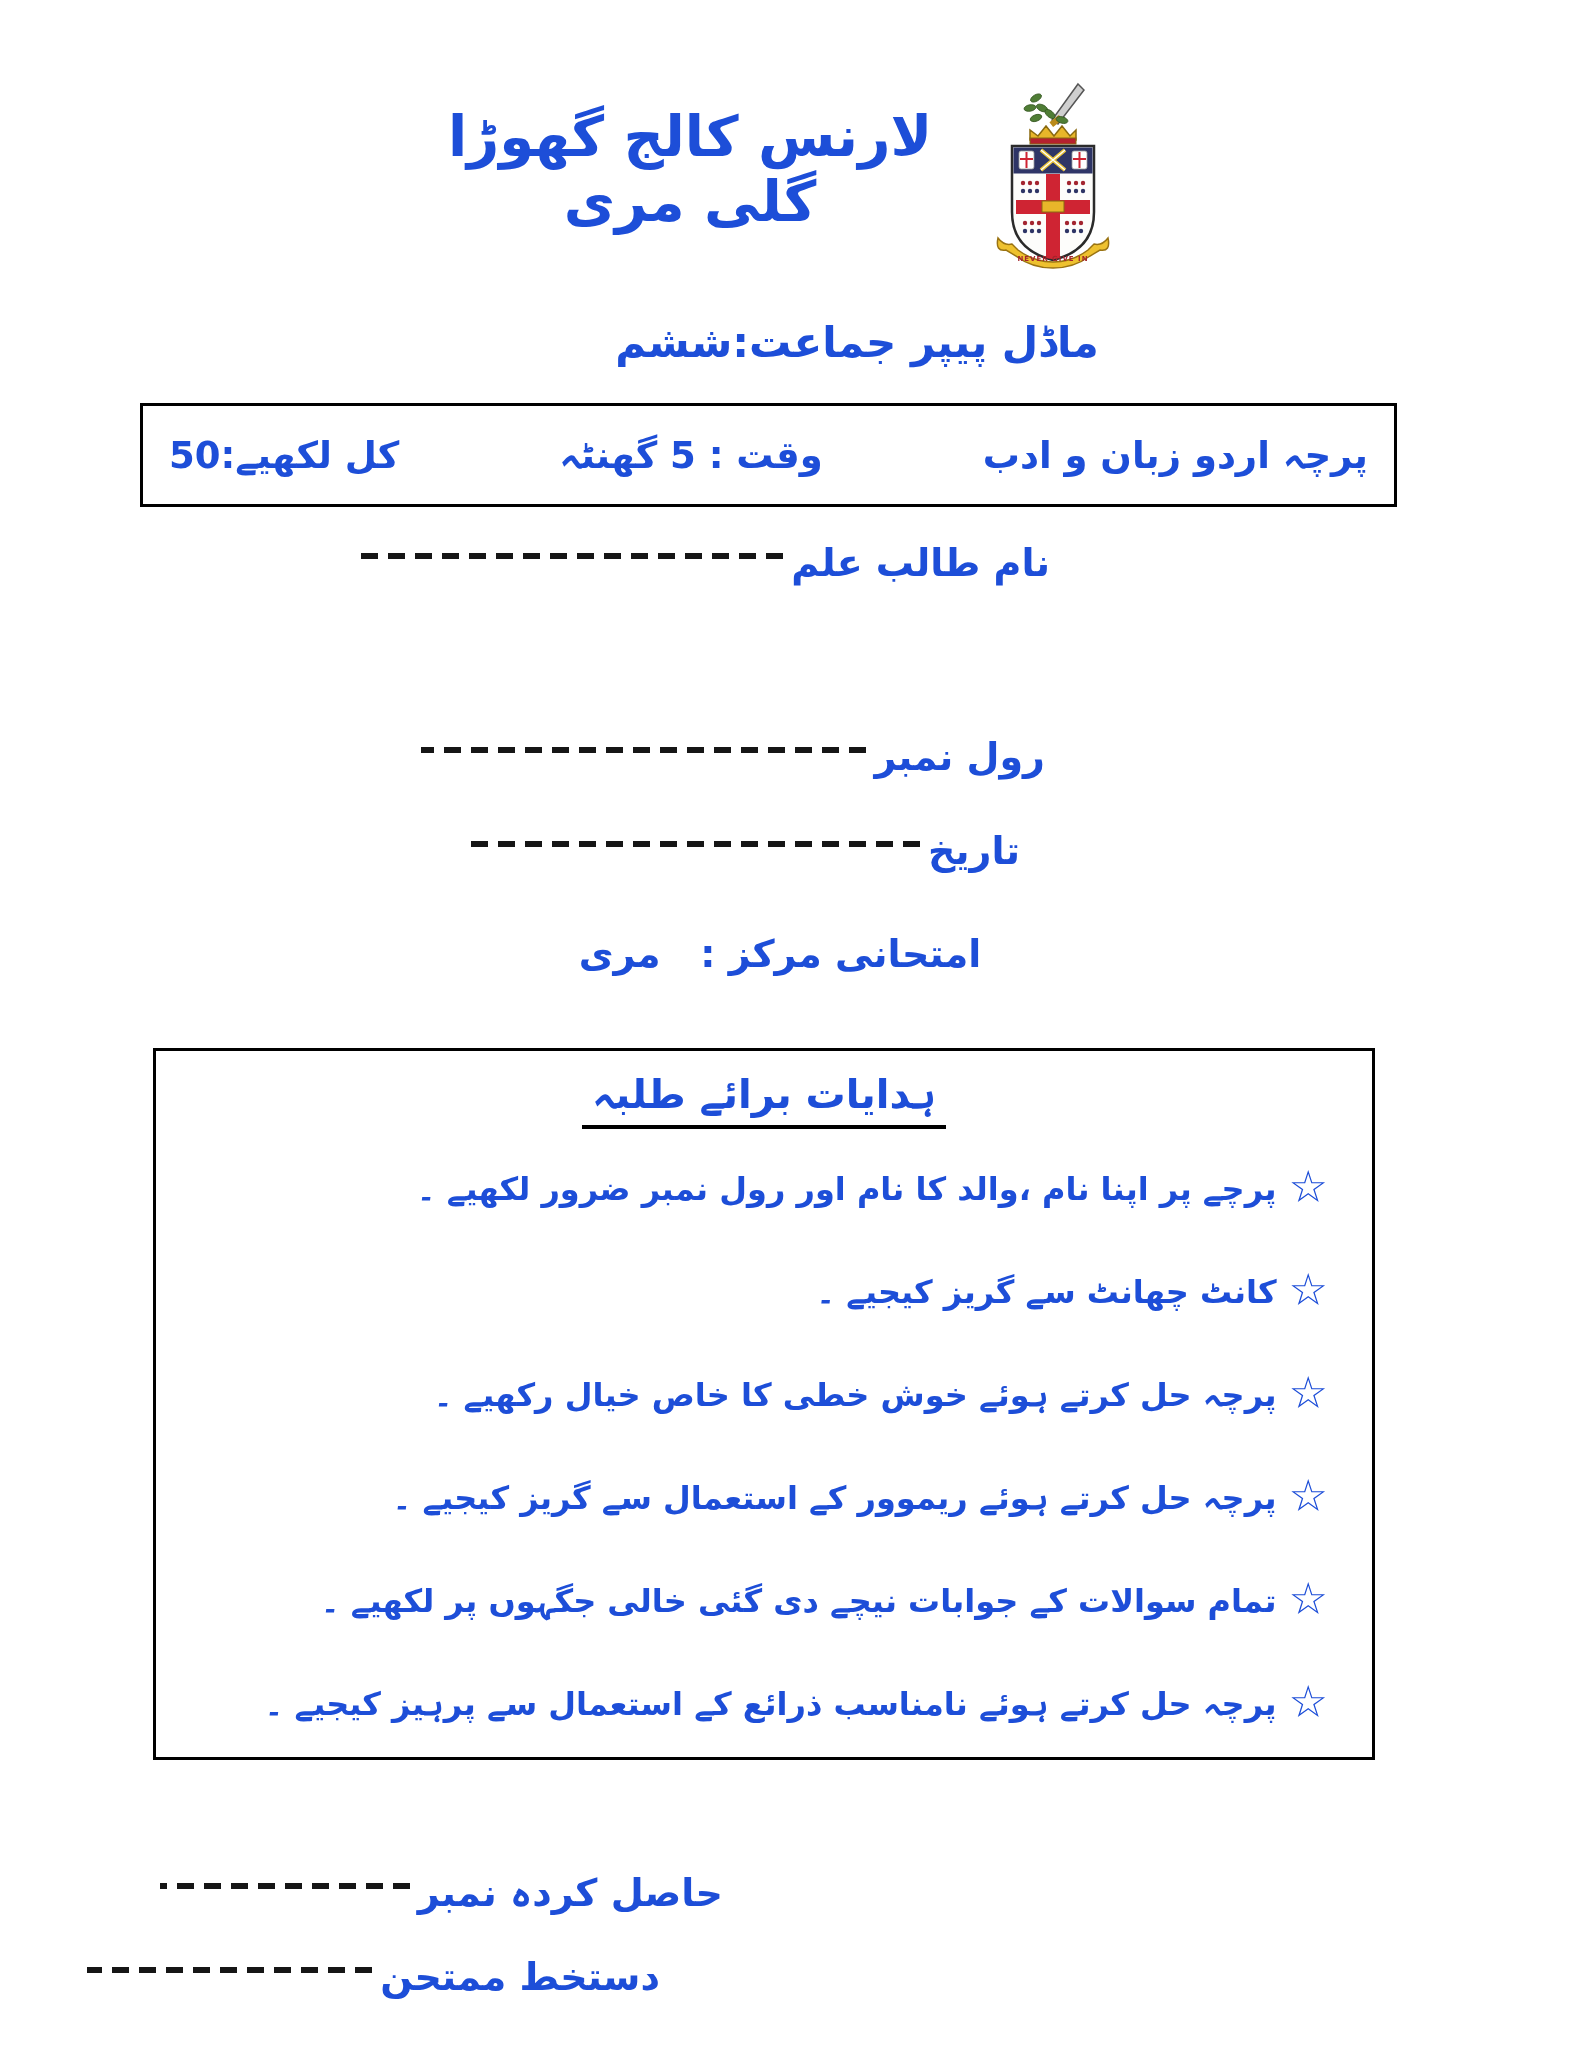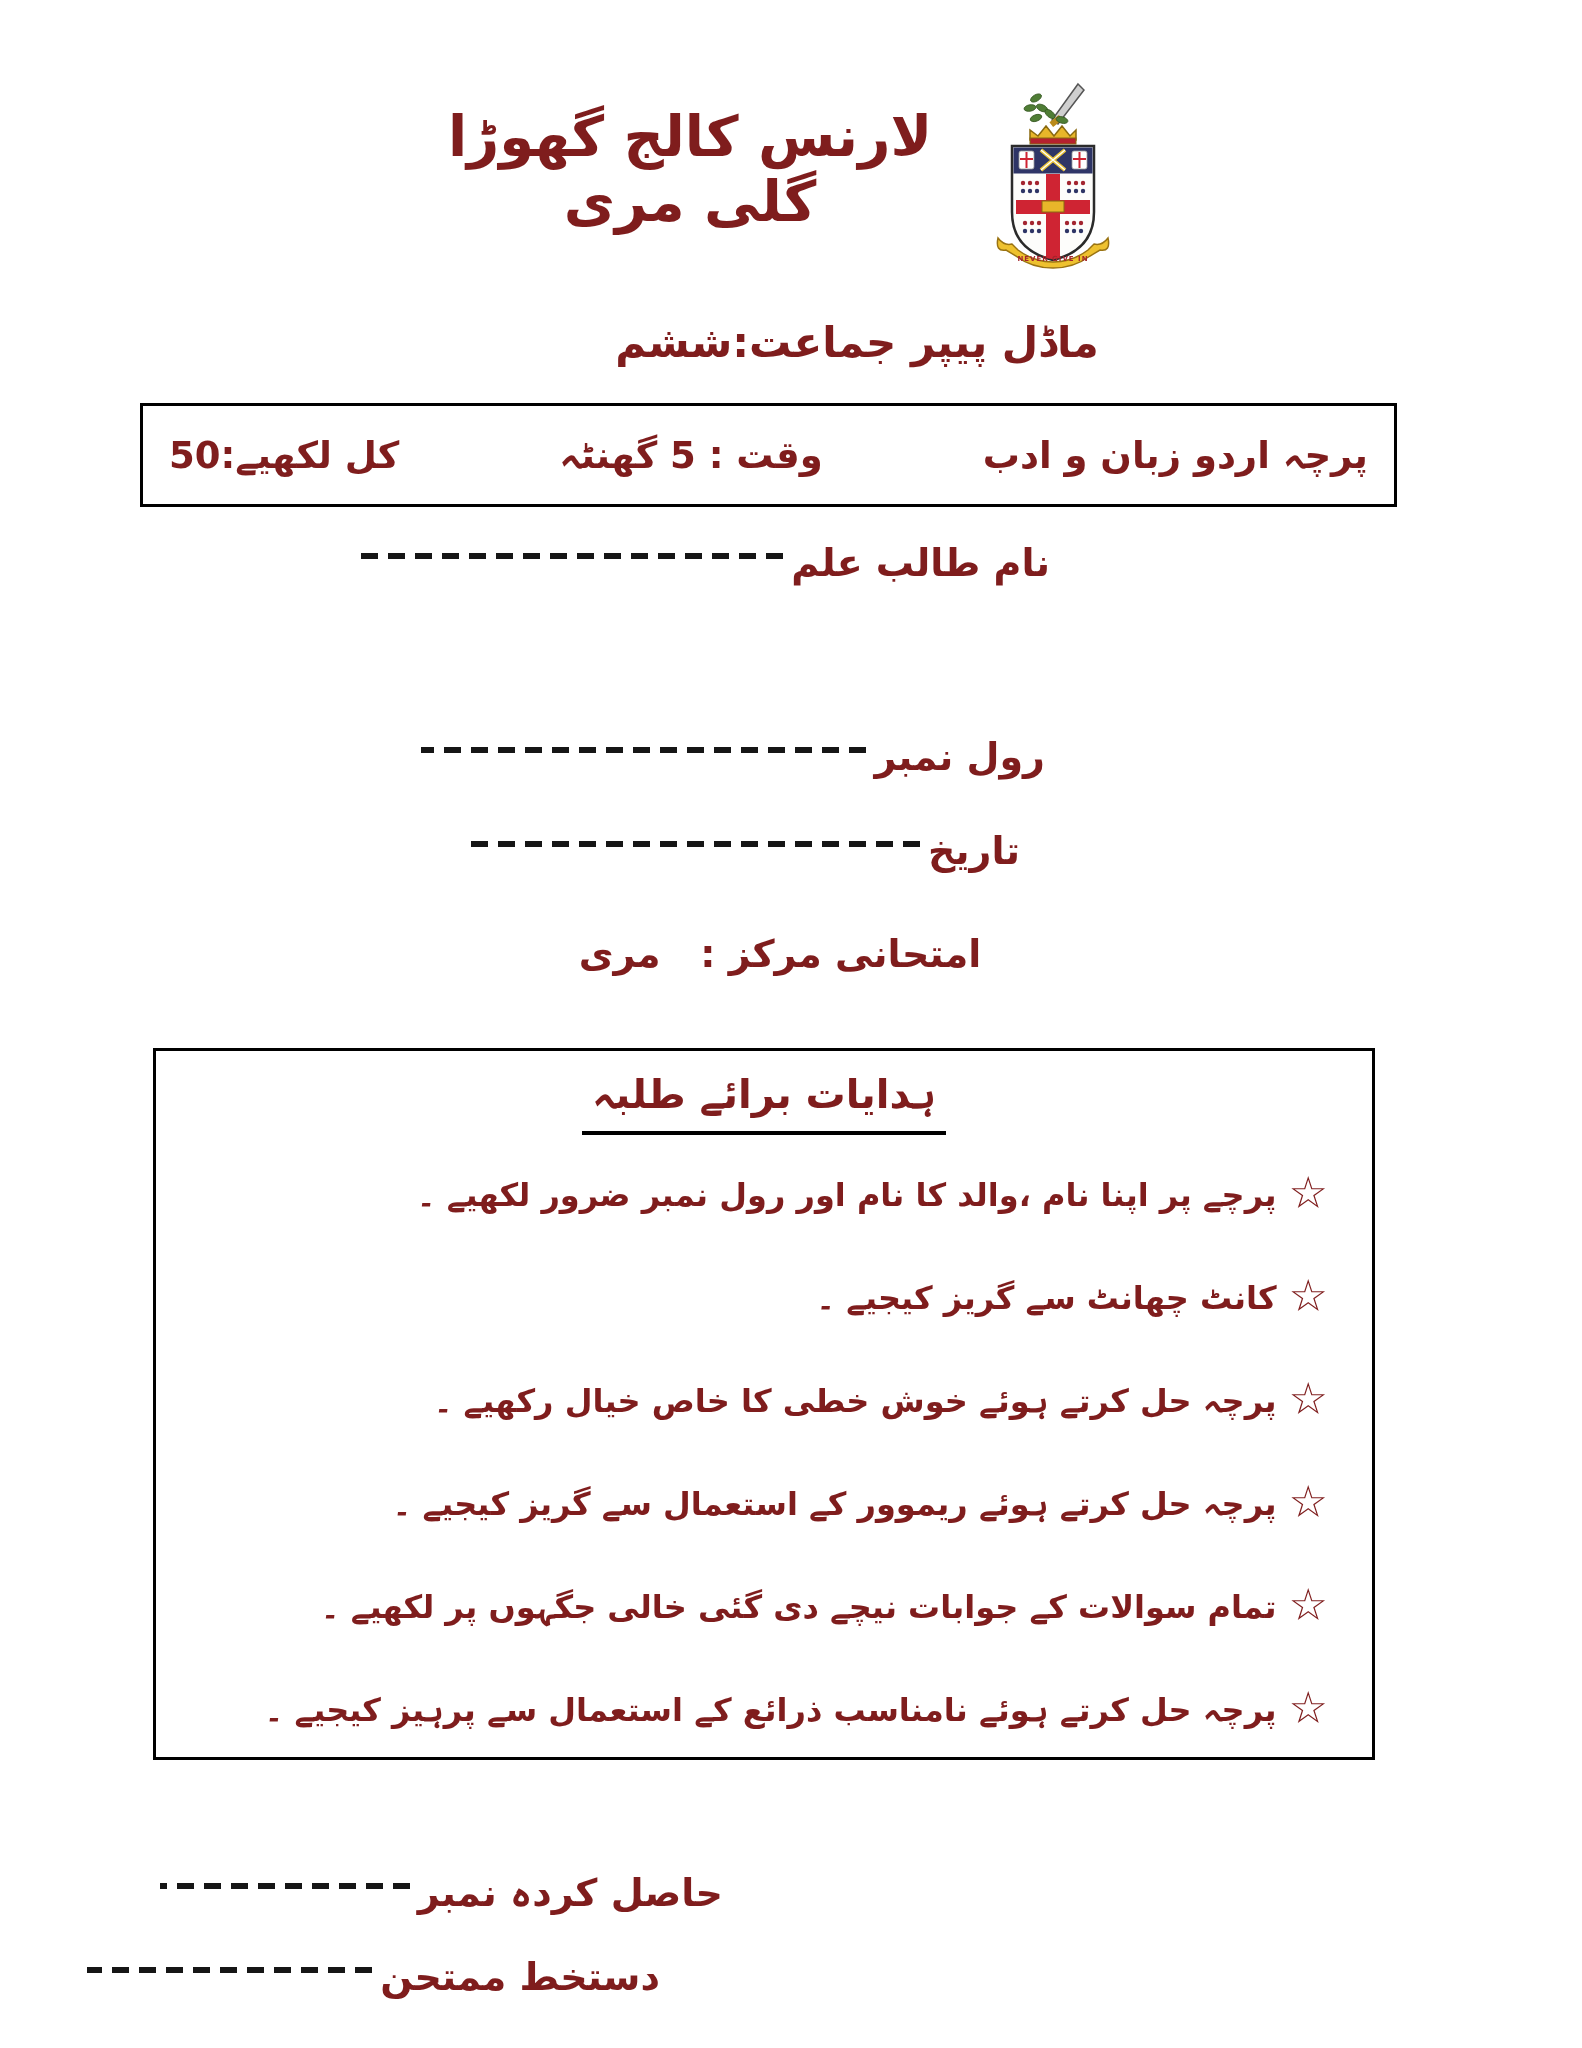--- a/index.html
+++ b/index.html
@@ -2,21 +2,21 @@
 <html><head>
 <meta charset="utf-8">
 <style>
   html,body { margin:0; padding:0; background:#e9e9e9; }
   .page {
     position:relative;
     width:1582px; height:2048px;
     margin:0 auto;
     background:#ffffff;
     font-family:"DejaVu Sans", sans-serif;
-    color:#7f1d1d;
+    color:#1d4ed8;
     overflow:hidden;
   }
   .rtl { direction:rtl; unicode-bidi:plaintext; }
 
   
   .college-title {
     position:absolute; top:104px; left:400px; width:580px;
     text-align:center; font-size:56px; font-weight:bold;
   }
   .crest {
@@ -53,21 +53,21 @@
   }
 
   
   .inst-box {
     position:absolute; left:153px; top:1048px; width:1222px; height:712px;
     border:3px solid #000; box-sizing:border-box; overflow:hidden;
   }
   .inst-title-wrap { text-align:center; margin-top:20px; }
   .inst-title {
     display:inline-block; font-size:40px; font-weight:bold;
-    border-bottom:4px solid #000; padding:0 10px 14px;
+    border-bottom:4px solid #000; padding:0 10px 8px;
   }
   .inst-list { margin:8px 44px 0 44px; }
   .inst-item {
     display:flex; direction:rtl; align-items:center; gap:12px;
     height:103px; font-size:32px; font-weight:bold;
   }
   .star { font-size:44px; line-height:1; transform:translateY(-2px); }
 
   
   .footer-a { top:1868px; right:859px; }

